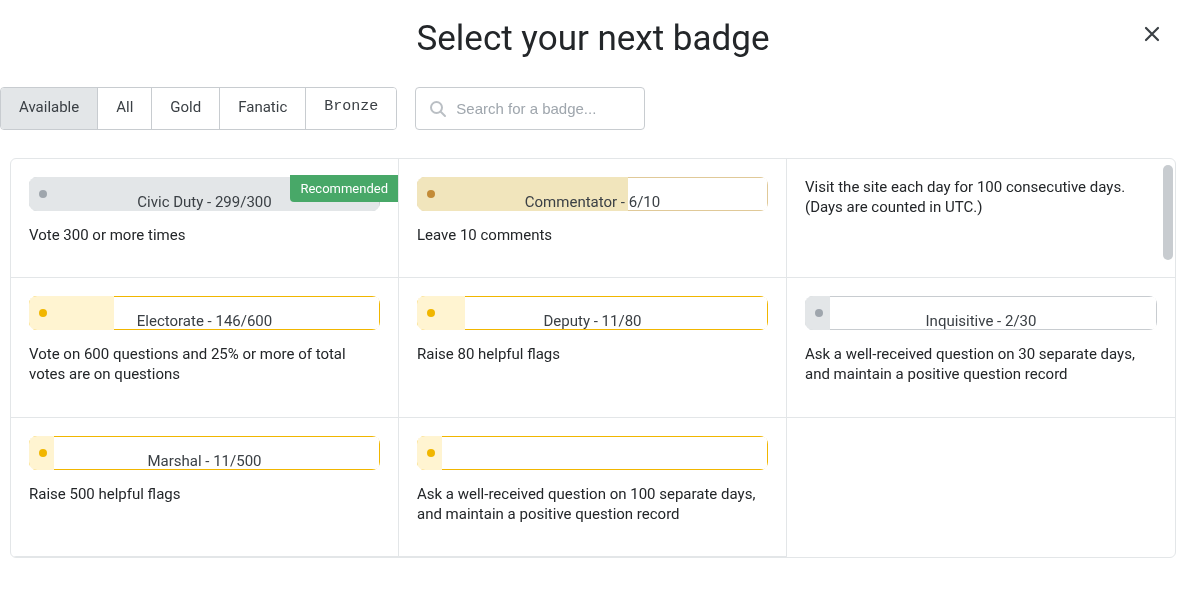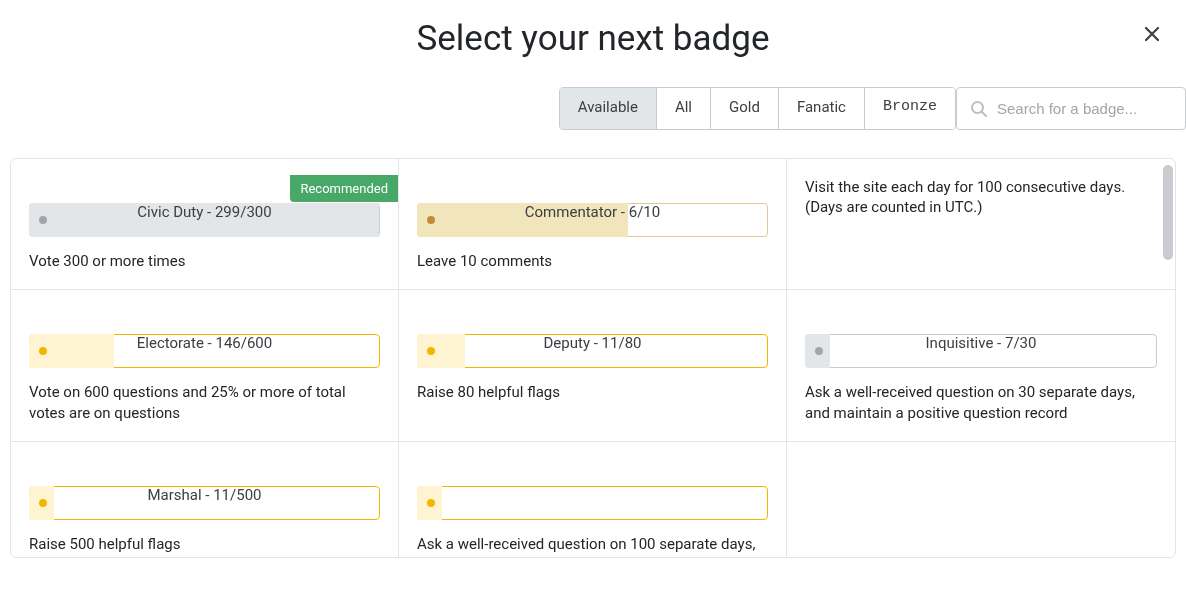--- a/index.html
+++ b/index.html
@@ -24,21 +24,22 @@
     }
     .title {
       text-align: center;
       font-size: 35px;
       font-weight: 400;
       color: #232629;
       margin-bottom: 28px;
     }
     .controls {
       display: flex;
-      justify-content: flex-end;
+      justify-content: flex-start;
+      gap: 18px;
       margin-bottom: 28px;
     }
     .tabs {
       display: flex;
       border: 1px solid #c8ccd0;
       border-radius: 4px;
       overflow: hidden;
     }
     .tab {
       padding: 10px 18px;
@@ -85,27 +86,26 @@
     .card {
       border-right: 1px solid #e3e6e8;
       border-bottom: 1px solid #e3e6e8;
       padding: 18px;
       position: relative;
     }
     .card:nth-child(3n) { border-right: none; }
     .progress {
       position: relative;
       height: 34px;
-      border-radius: 0;
+      border-radius: 8px;
       overflow: hidden;
       margin-bottom: 14px;
       display: flex;
-      align-items: flex-start;
+      align-items: flex-end;
       cursor: pointer;
-      margin-top: 26px;
     }
     .progress .track {
       position: absolute;
       inset: 0;
       background: #fff;
       border: 1px solid;
       border-radius: 4px;
     }
     .progress .fill {
       position: absolute;
@@ -236,21 +236,21 @@
             <div class="dot"></div>
             <div class="label">Deputy - 11/80</div>
           </div>
           <div class="desc">Raise 80 helpful flags</div>
         </div>
         <div class="card">
           <div class="progress tier-silver">
             <div class="track"></div>
             <div class="fill" style="width: 7%;"></div>
             <div class="dot"></div>
-            <div class="label">Inquisitive - 7/30</div>
+            <div class="label">Inquisitive - 2/30</div>
           </div>
           <div class="desc">Ask a well-received question on 30 separate days, and maintain a positive question record</div>
         </div>
         <div class="card">
           <div class="progress tier-gold">
             <div class="track"></div>
             <div class="fill" style="width: 7%;"></div>
             <div class="dot"></div>
             <div class="label">Marshal - 11/500</div>
           </div>

